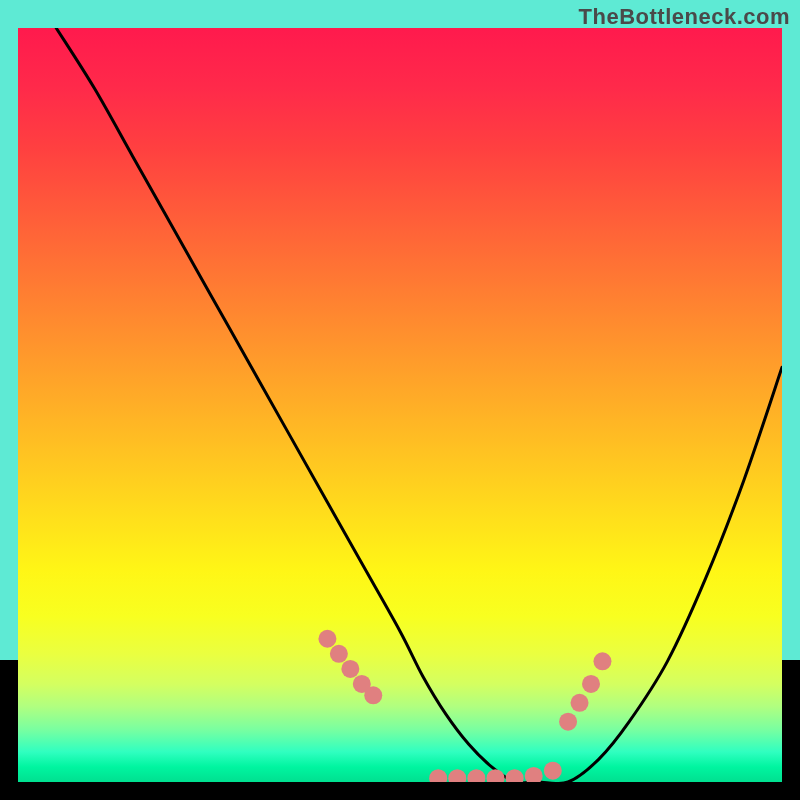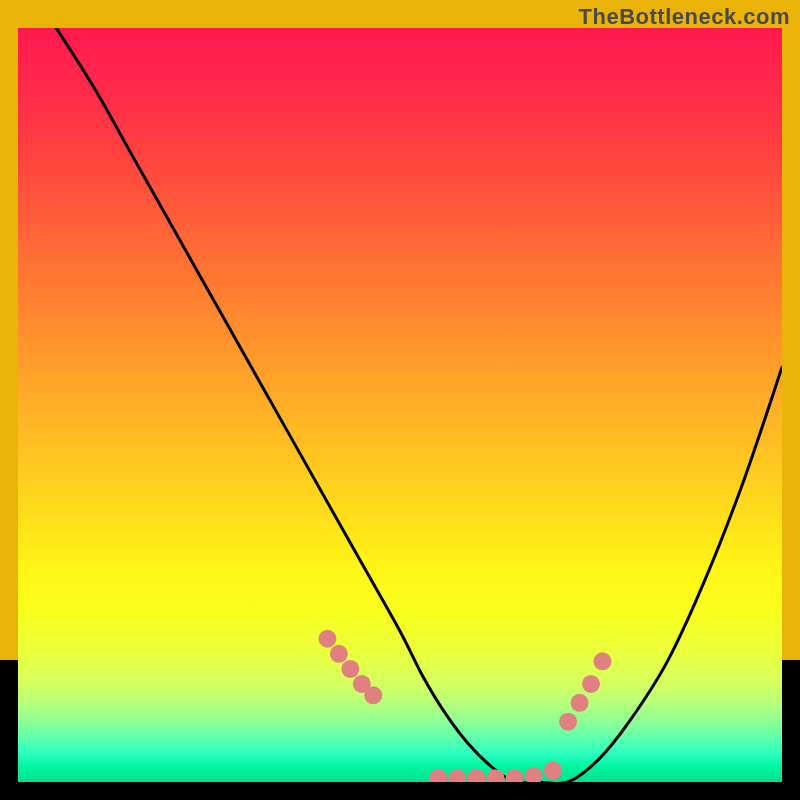--- a/index.html
+++ b/index.html
@@ -8,21 +8,21 @@
     width: 800px;
     height: 800px;
     background: #000;
     overflow: hidden;
     font-family: Arial, Helvetica, sans-serif;
   }
   .frame {
     position: relative;
     width: 800px;
     height: 660px;
-    background: #eab308;
+    background: #5eead4;
   }
   .watermark {
     position: absolute;
     top: 4px;
     right: 10px;
     color: #4a4a4a;
     font-size: 22px;
     font-weight: bold;
     letter-spacing: 0.5px;
     z-index: 10;

